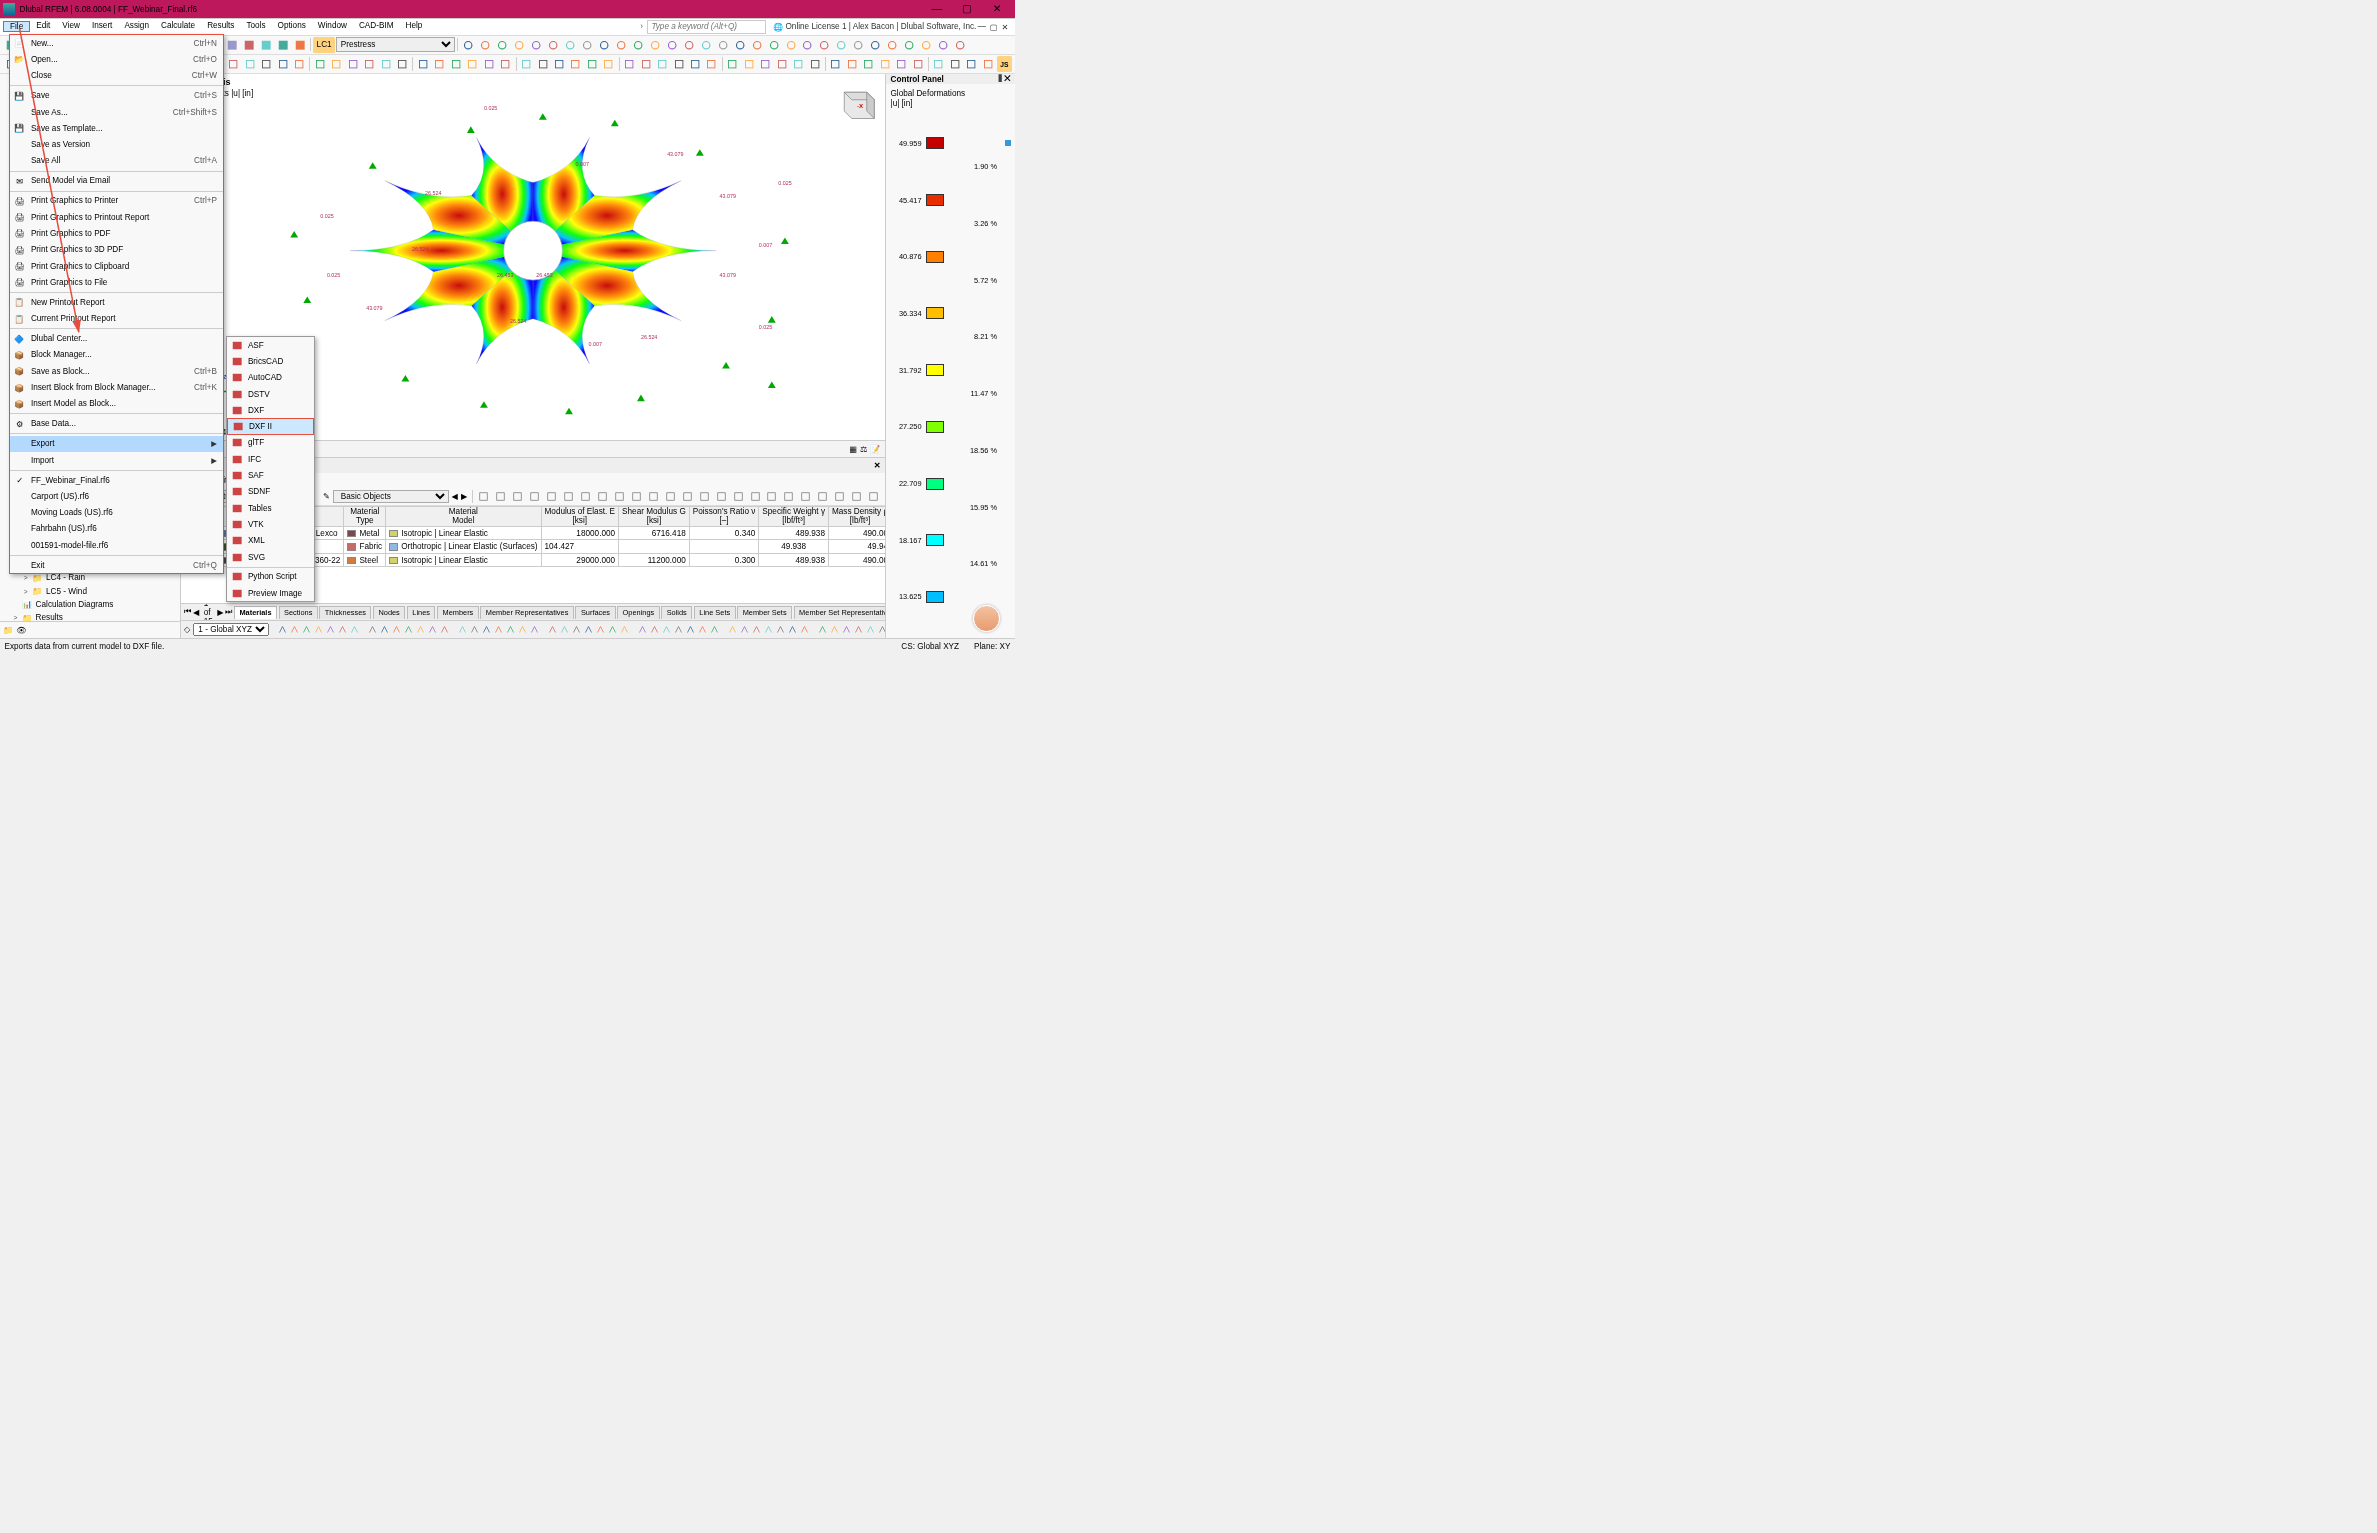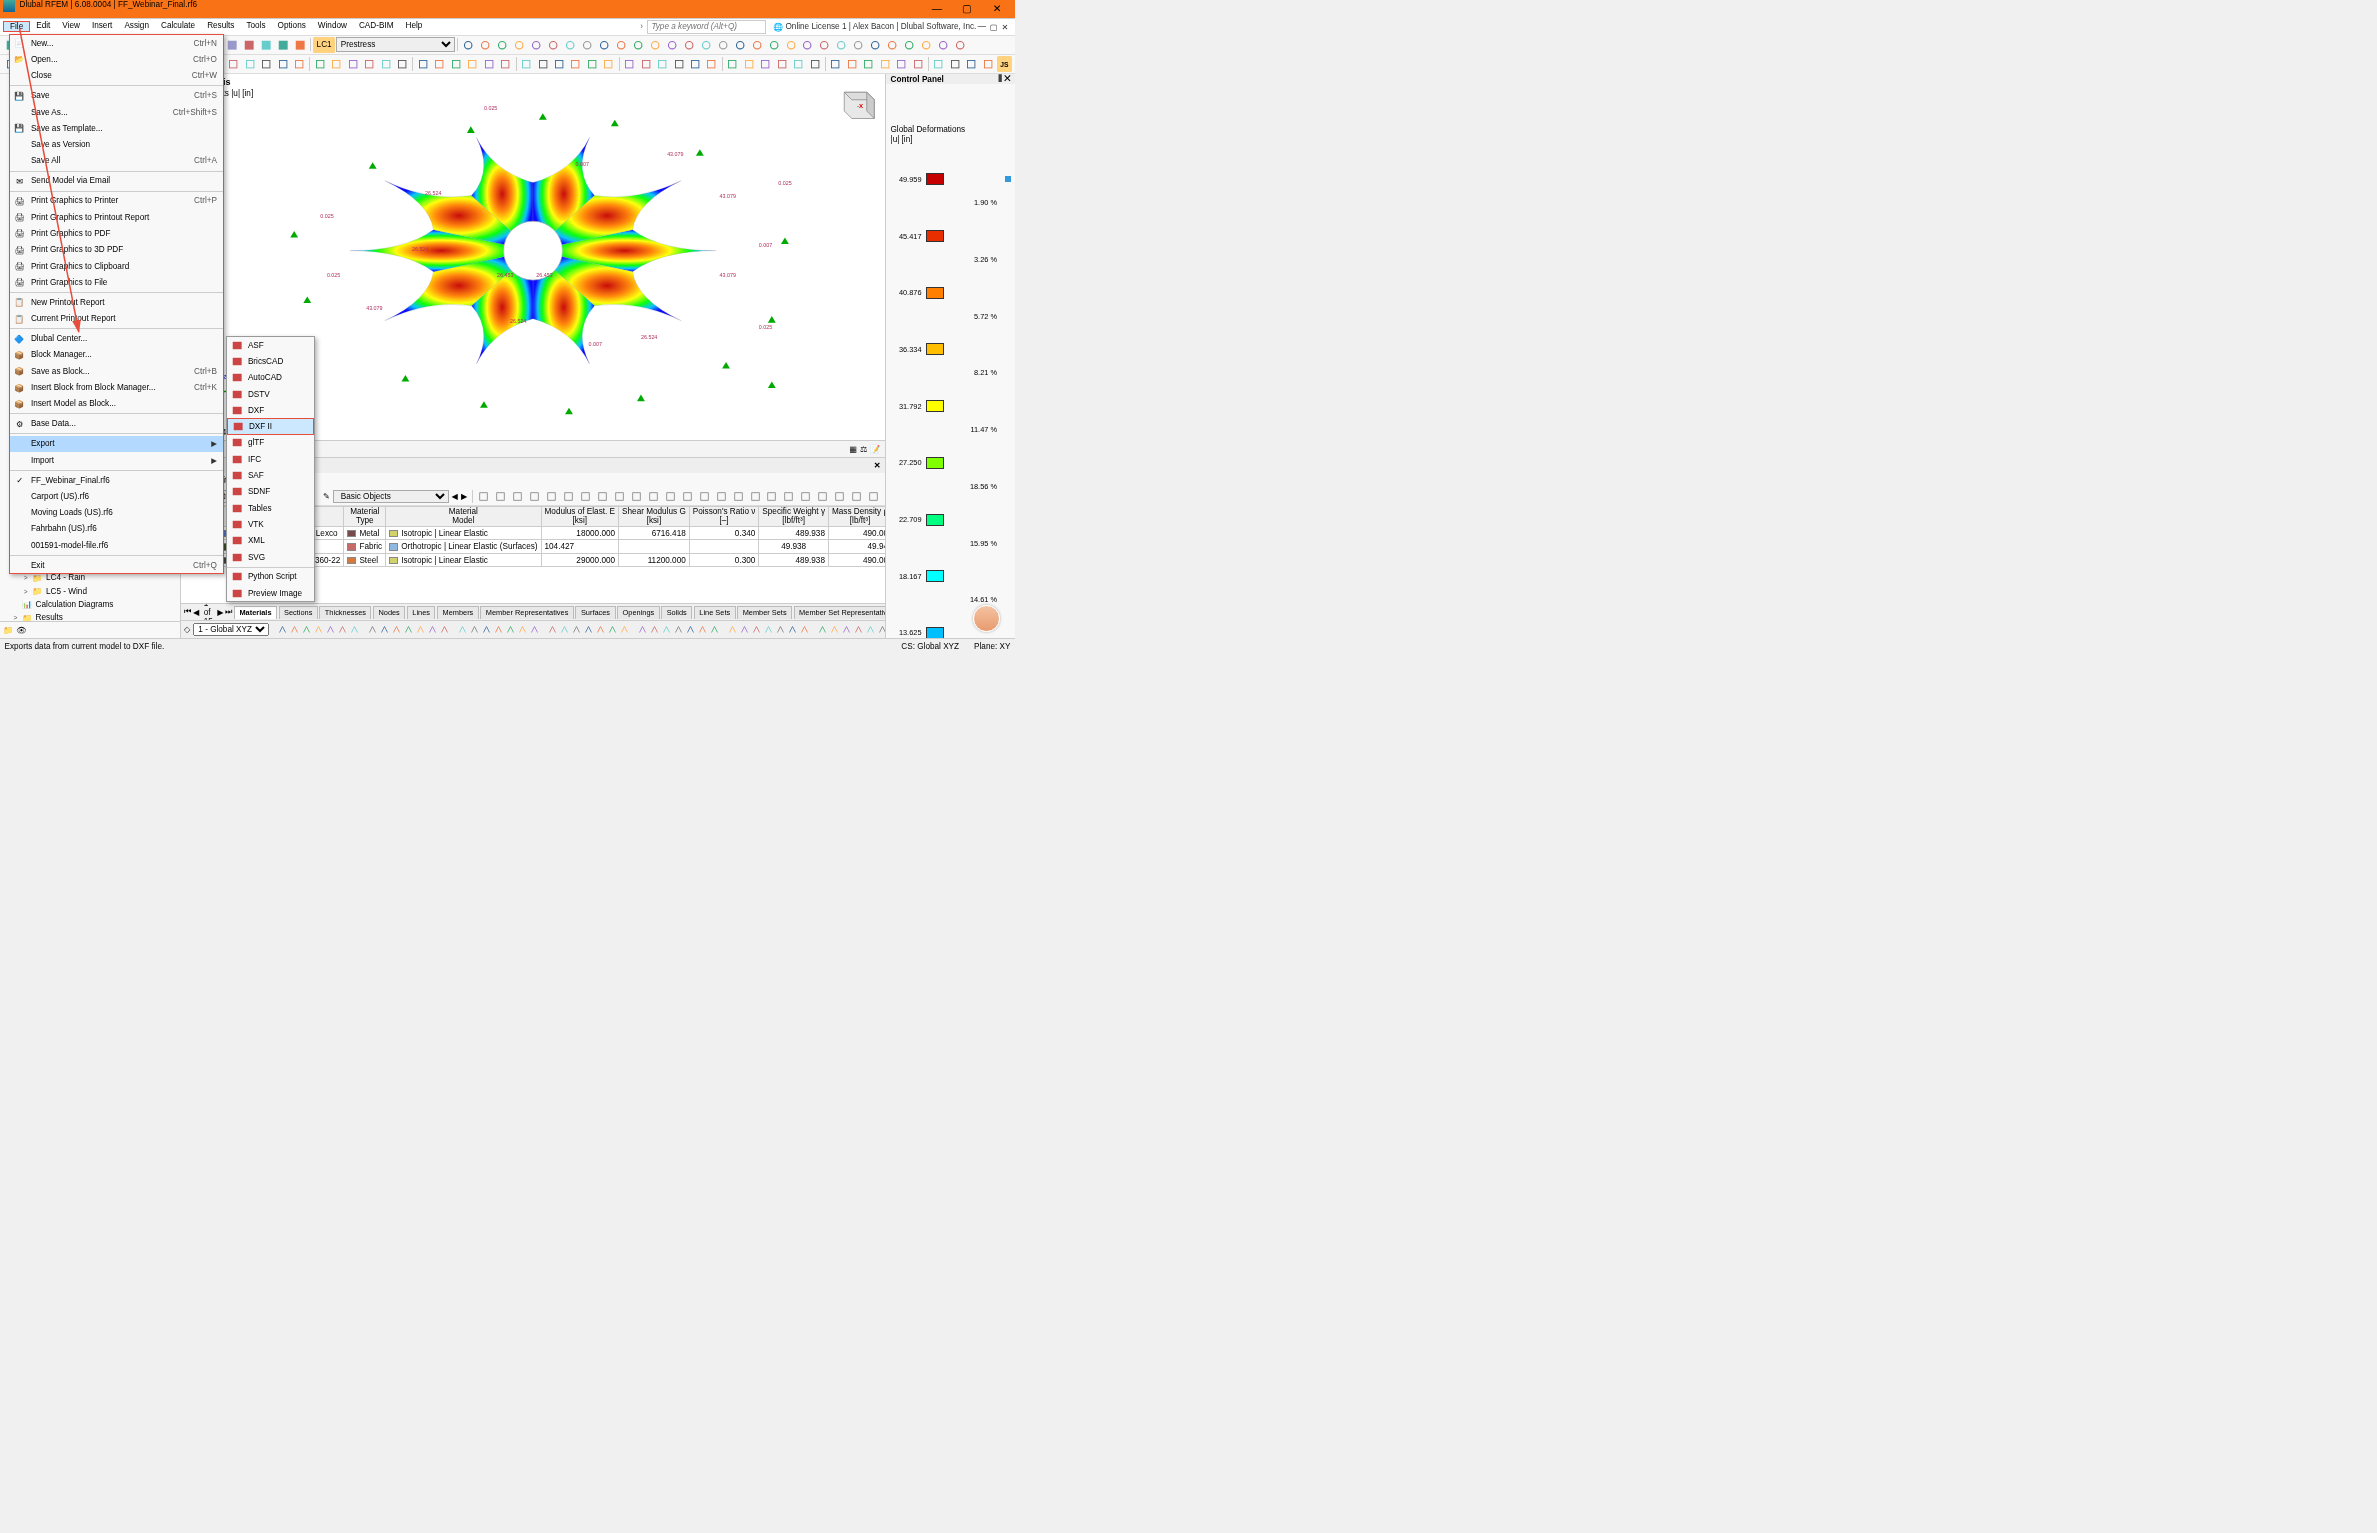--- a/index.html
+++ b/index.html
@@ -1,17 +1,17 @@
 <!DOCTYPE html>
 <html><head>
 <meta charset="utf-8">
 <style>
 * { box-sizing: border-box; margin: 0; padding: 0; font-family: 'Segoe UI', Tahoma, sans-serif; font-size: 8.2px; }
 body { background: #f0f0f0; overflow: hidden; width: 1015px; height: 654px; position: relative; }
-.titlebar { height: 19.3px; background: #f97316; border-bottom: 0.7px solid #ccc; display: flex; align-items: flex-start; padding: 0 3px; }
+.titlebar { height: 19.3px; background: #be185d; border-bottom: 0.7px solid #ccc; display: flex; align-items: center; padding: 0 3px; }
 .titlebar .logo { width: 12px; height: 12px; background: linear-gradient(#4a9, #169); margin-right: 4.5px; }
 .titlebar .title-text { flex: 1; }
 .titlebar .win-btn { width: 30px; height: 18px; text-align: center; line-height: 18px; cursor: pointer; font-size: 10.4px; }
 .menubar { height: 16.3px; background: #fff; display: flex; align-items: center; padding: 0 3px; border-bottom: 0.7px solid #ddd; position: relative; }
 .menubar .menu-item { padding: 0 6px; cursor: pointer; }
 .menubar .menu-item.active { background: #cce8ff; border: 0.7px solid #99d1ff; }
 .menubar .search-box { margin-left: auto; display: flex; align-items: center; gap: 4.5px; color: #666; }
 .menubar .search-box input { width: 119px; height: 13.4px; border: 0.7px solid #ccc; padding: 0 3px; font-style: italic; color: #999; }
 .menubar .license-info { margin-left: 7.4px; color: #333; display: flex; gap: 1.5px; align-items: center; }
 .menubar .mini-icon { width: 10.4px; height: 10.4px; }
@@ -45,21 +45,21 @@
 .bottom-header { height: 15px; background: #eee; display: flex; align-items: center; padding: 0 4.5px; font-weight: bold; }
 .bottom-toolbar { height: 18px; display: flex; align-items: center; padding: 0 4.5px; gap: 3px; border-bottom: 0.7px solid #ddd; }
 .bottom-toolbar input, .bottom-toolbar select { height: 13.4px; border: 0.7px solid #aaa; padding: 0 3px; font-size: 8.2px; }
 .table { flex: 1; overflow: auto; background: #fff; }
 .table table { border-collapse: collapse; width: 100%; }
 .table th, .table td { border: 0.7px solid #ccc; padding: 0.7px 3px; font-size: 8.2px; text-align: left; height: 13.4px; white-space: nowrap; }
 .table th { background: #f0f0f0; text-align: center; font-weight: normal; }
 .bottom-tabs { height: 16.3px; display: flex; align-items: center; padding: 0 3px; gap: 1.5px; background: #f0f0f0; border-top: 0.7px solid #ccc; overflow: hidden; }
 .bottom-tabs .tab { padding: 1.5px 4.5px; background: #e8e8e8; border: 0.7px solid #bbb; border-bottom: none; font-size: 7.4px; cursor: pointer; flex-shrink: 0; }
 .bottom-tabs .tab.active { background: #fff; font-weight: bold; }
-.right-panel { width: 130px; background: #f8f8f8; border-left: 0.7px solid #ccc; display: flex; flex-direction: column; gap: 36px; }
+.right-panel { width: 130px; background: #f8f8f8; border-left: 0.7px solid #ccc; display: flex; flex-direction: column; }
 .control-header { height: 16.3px; padding: 0 4.5px; font-weight: bold; display: flex; align-items: center; background: #eee; justify-content: space-between; }
 .control-body { padding: 4.5px; }
 .legend-row { display: flex; align-items: center; gap: 4.5px; margin-bottom: 0.7px; }
 .legend-val { width: 31px; text-align: right; font-size: 7.4px; }
 .legend-color { width: 18px; height: 12px; border: 0.7px solid #333; }
 .legend-pct { flex: 1; text-align: right; font-size: 7.4px; margin-top: 47px; }
 .status-bar { position: absolute; bottom: 0; left: 0; right: 0; height: 16.3px; background: #f0f0f0; border-top: 0.7px solid #ccc; display: flex; align-items: center; padding: 0 4.5px; gap: 9px; font-size: 8.2px; }
 .status-bar .status-right { margin-left: auto; display: flex; gap: 15px; }
 .bottom-status-toolbar { height: 18px; background: #f0f0f0; border-top: 0.7px solid #ccc; display: flex; align-items: center; padding: 0 3px; gap: 3px; overflow: hidden; }
 .highlight-box { border: 1.5px solid #e74c3c !important; }

